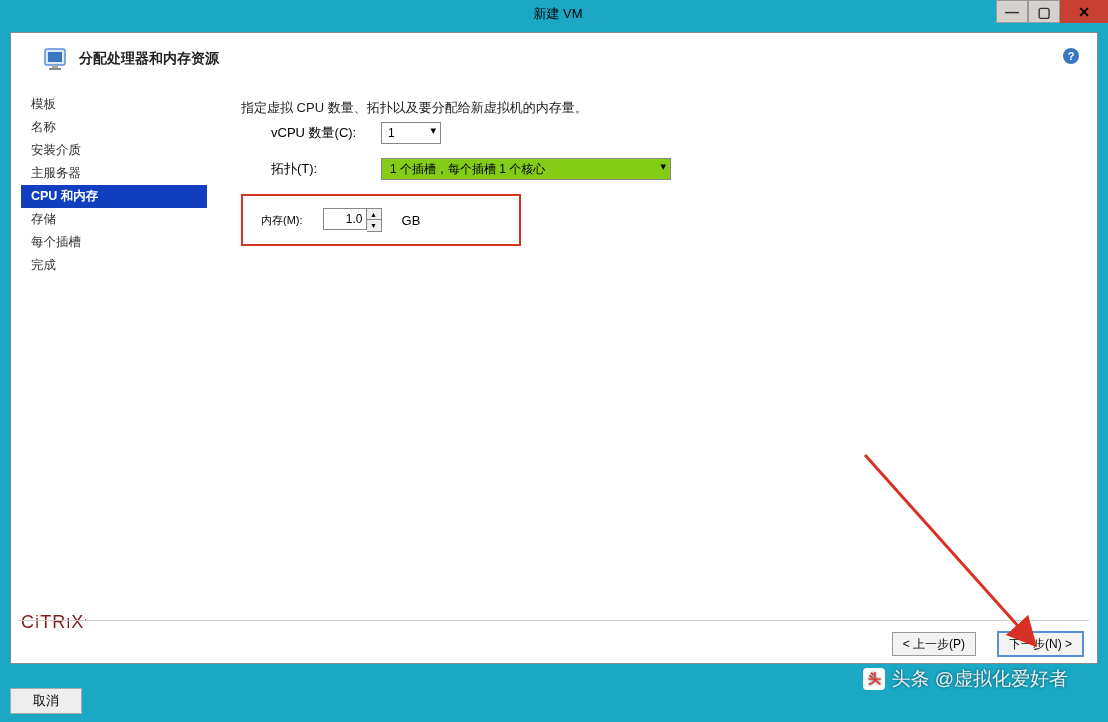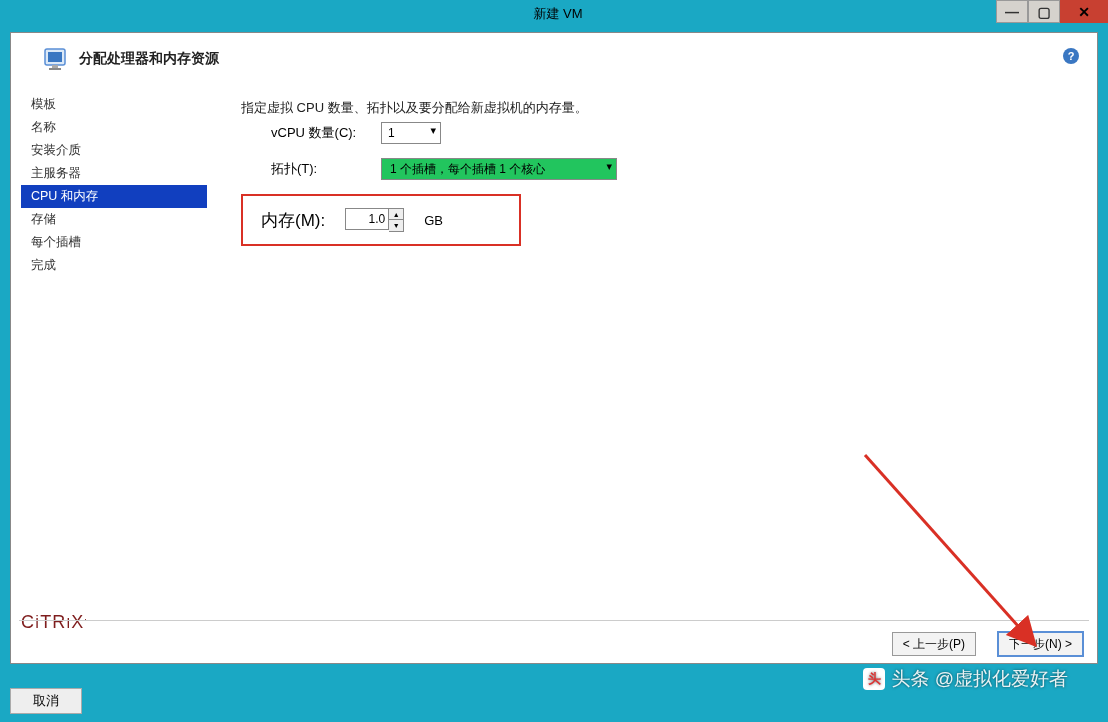--- a/index.html
+++ b/index.html
@@ -16,33 +16,33 @@
 
     .header-bar { display: flex; align-items: center; padding: 12px 32px; gap: 12px; position: relative; }
     .header-icon { width: 24px; height: 28px; }
     .header-icon svg { width: 100%; height: 100%; }
     .header-title { font-size: 14px; font-weight: bold; color: #222; }
     .help-icon { position: absolute; right: 18px; top: 15px; width: 16px; height: 16px; border-radius: 50%; background: #3a77c2; color: #fff; font-size: 11px; font-weight: bold; display: flex; align-items: center; justify-content: center; }
 
     .main-row { display: flex; flex: 1; overflow: hidden; }
     .sidebar { width: 200px; padding: 8px 4px 8px 10px; }
     .sidebar-item { font-size: 12.5px; color: #333; padding: 3px 10px; cursor: pointer; }
-    .sidebar-item.active { background: #113fbf; color: #fff; font-weight: normal; }
+    .sidebar-item.active { background: #113fbf; color: #fff; font-weight: bold; }
 
     .content { flex: 1; padding: 14px 30px 10px 30px; position: relative; }
     .desc { font-size: 13px; color: #222; margin-bottom: 5px; }
     .form-row { display: flex; align-items: center; margin-bottom: 14px; }
     .form-label { width: 140px; font-size: 13px; padding-left: 30px; }
     .select1 { width: 60px; height: 22px; font-size: 12px; border: 1px solid #888; padding: 0 6px; background: #fff; appearance: none; position: relative; }
     .select-wrap { position: relative; display: inline-block; }
     .select-wrap::after { content: "▾"; position: absolute; right: 5px; top: 2px; font-size: 11px; pointer-events: none; }
-    .select2 { width: 236px; height: 22px; font-size: 12px; border: 1px solid #888; padding: 0 8px; background: #22c55e; appearance: none; }
+    .select2 { width: 290px; height: 22px; font-size: 12px; border: 1px solid #888; padding: 0 8px; background: #84cc16; appearance: none; }
 
     .highlight-box { border: 2px solid #d93025; padding: 12px 18px; width: 280px; margin-top: 4px; display: flex; align-items: center; gap: 20px; }
-    .mem-label { font-size: 17px; }
+    .mem-label { font-size: 11px; }
     .spinbox { display: flex; align-items: flex-start; }
     .spinbox input { width: 44px; height: 22px; border: 1px solid #888; text-align: right; font-size: 12px; padding-right: 3px; }
     .spin-btns { display: flex; flex-direction: column; border: 1px solid #888; border-left: none; }
     .spin-btn { width: 14px; height: 11px; font-size: 7px; line-height: 7px; background: #eee; display: flex; align-items: center; justify-content: center; cursor: pointer; border-bottom: 1px solid #888; }
     .spin-btn:last-child { border-bottom: none; }
     .mem-unit { margin-left: 0; font-size: 13px; }
 
     .citrix-logo { position: absolute; left: 10px; bottom: 30px; font-size: 18px; font-weight: normal; color: #7f1d1d; letter-spacing: 1px; }
 
     .footer-line { position: absolute; left: 8px; right: 8px; bottom: 42px; height: 1px; background: #ccc; }

